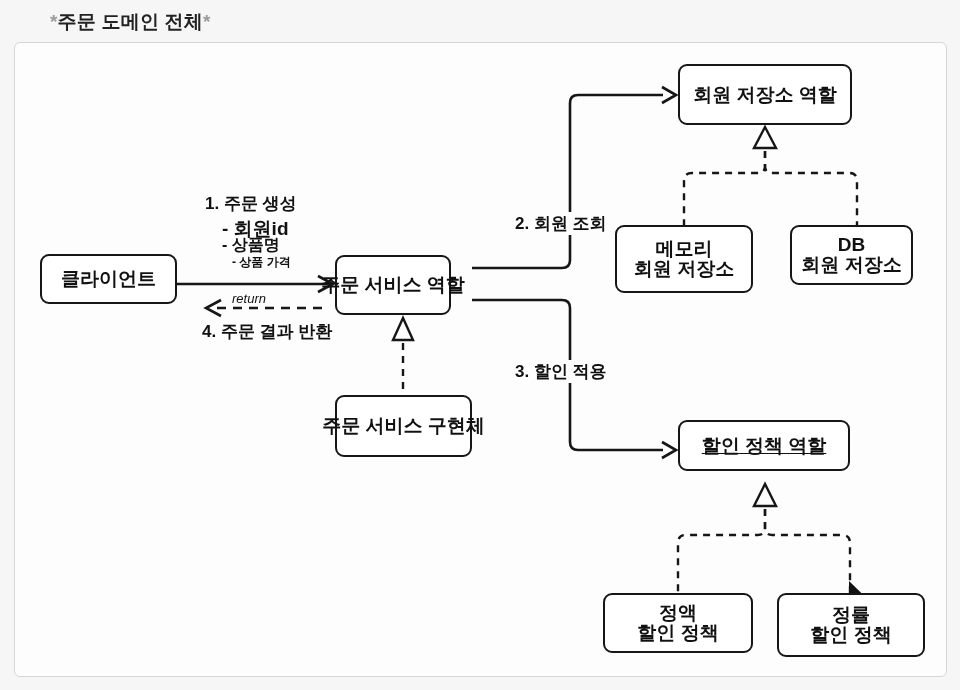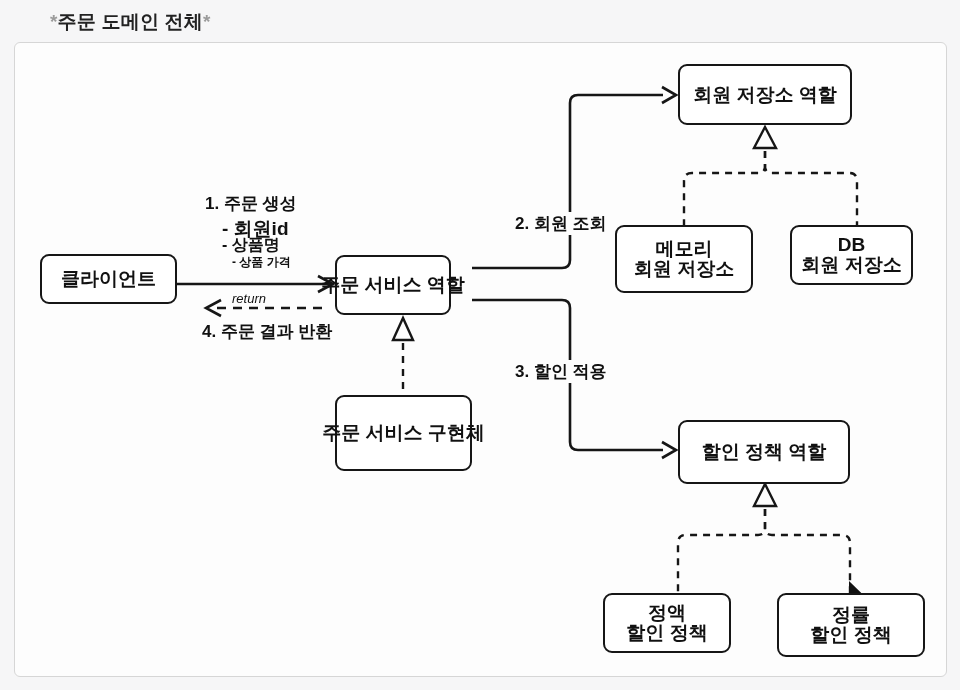--- a/index.html
+++ b/index.html
@@ -24,26 +24,26 @@
     display:flex;flex-direction:column;align-items:center;justify-content:center;
     font-weight:bold;font-size:19px;line-height:20px;text-align:center;color:#111;
     box-sizing:border-box;white-space:nowrap;
   }
   .lbl{position:absolute;font-weight:bold;font-size:17px;color:#111;white-space:nowrap;}
   .lbl.onwire{background:#fdfdfd;padding:0 3px;}
   .lbl.small{font-weight:normal;font-size:13px;}
   
   #n-client{left:40px;top:254px;width:137px;height:50px;}
   #n-osr{left:335px;top:255px;width:116px;height:60px;}
-  #n-osi{left:335px;top:395px;width:137px;height:76px;}
+  #n-osi{left:335px;top:395px;width:137px;height:62px;}
   #n-mrr{left:678px;top:64px;width:174px;height:61px;}
   #n-mem{left:615px;top:225px;width:138px;height:68px;}
   #n-db{left:790px;top:225px;width:123px;height:60px;}
-  #n-dpr{left:678px;top:420px;width:172px;height:64px;}
-  #n-fix{left:603px;top:593px;width:128px;height:60px;}
+  #n-dpr{left:678px;top:420px;width:172px;height:51px;text-decoration:underline;}
+  #n-fix{left:603px;top:593px;width:150px;height:60px;}
   #n-rate{left:777px;top:593px;width:148px;height:64px;}
   
   #l-step1{left:205px;top:192px;}
   #l-it0{left:222px;top:216px;font-size:19px;}
   #l-it1{left:222px;top:235px;font-size:16px;}
   #l-it2{left:232px;top:254px;font-size:12px;}
   #l-return{left:232px;top:291px;font-style:italic;}
   #l-step4{left:202px;top:320px;}
   #l-step2{left:512px;top:212px;}
   #l-step3{left:512px;top:340px;margin-top:20px;}

